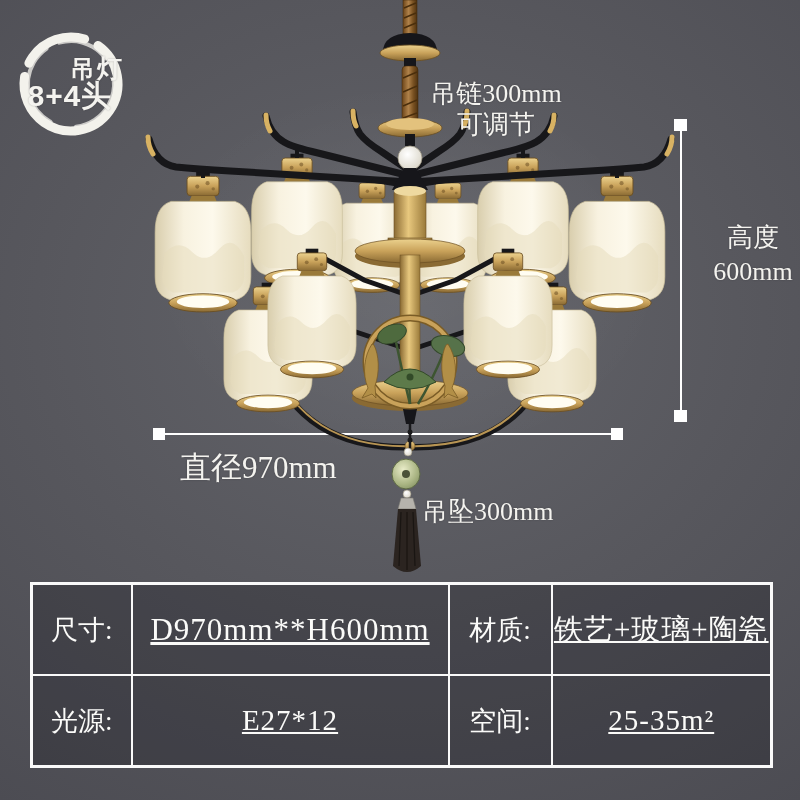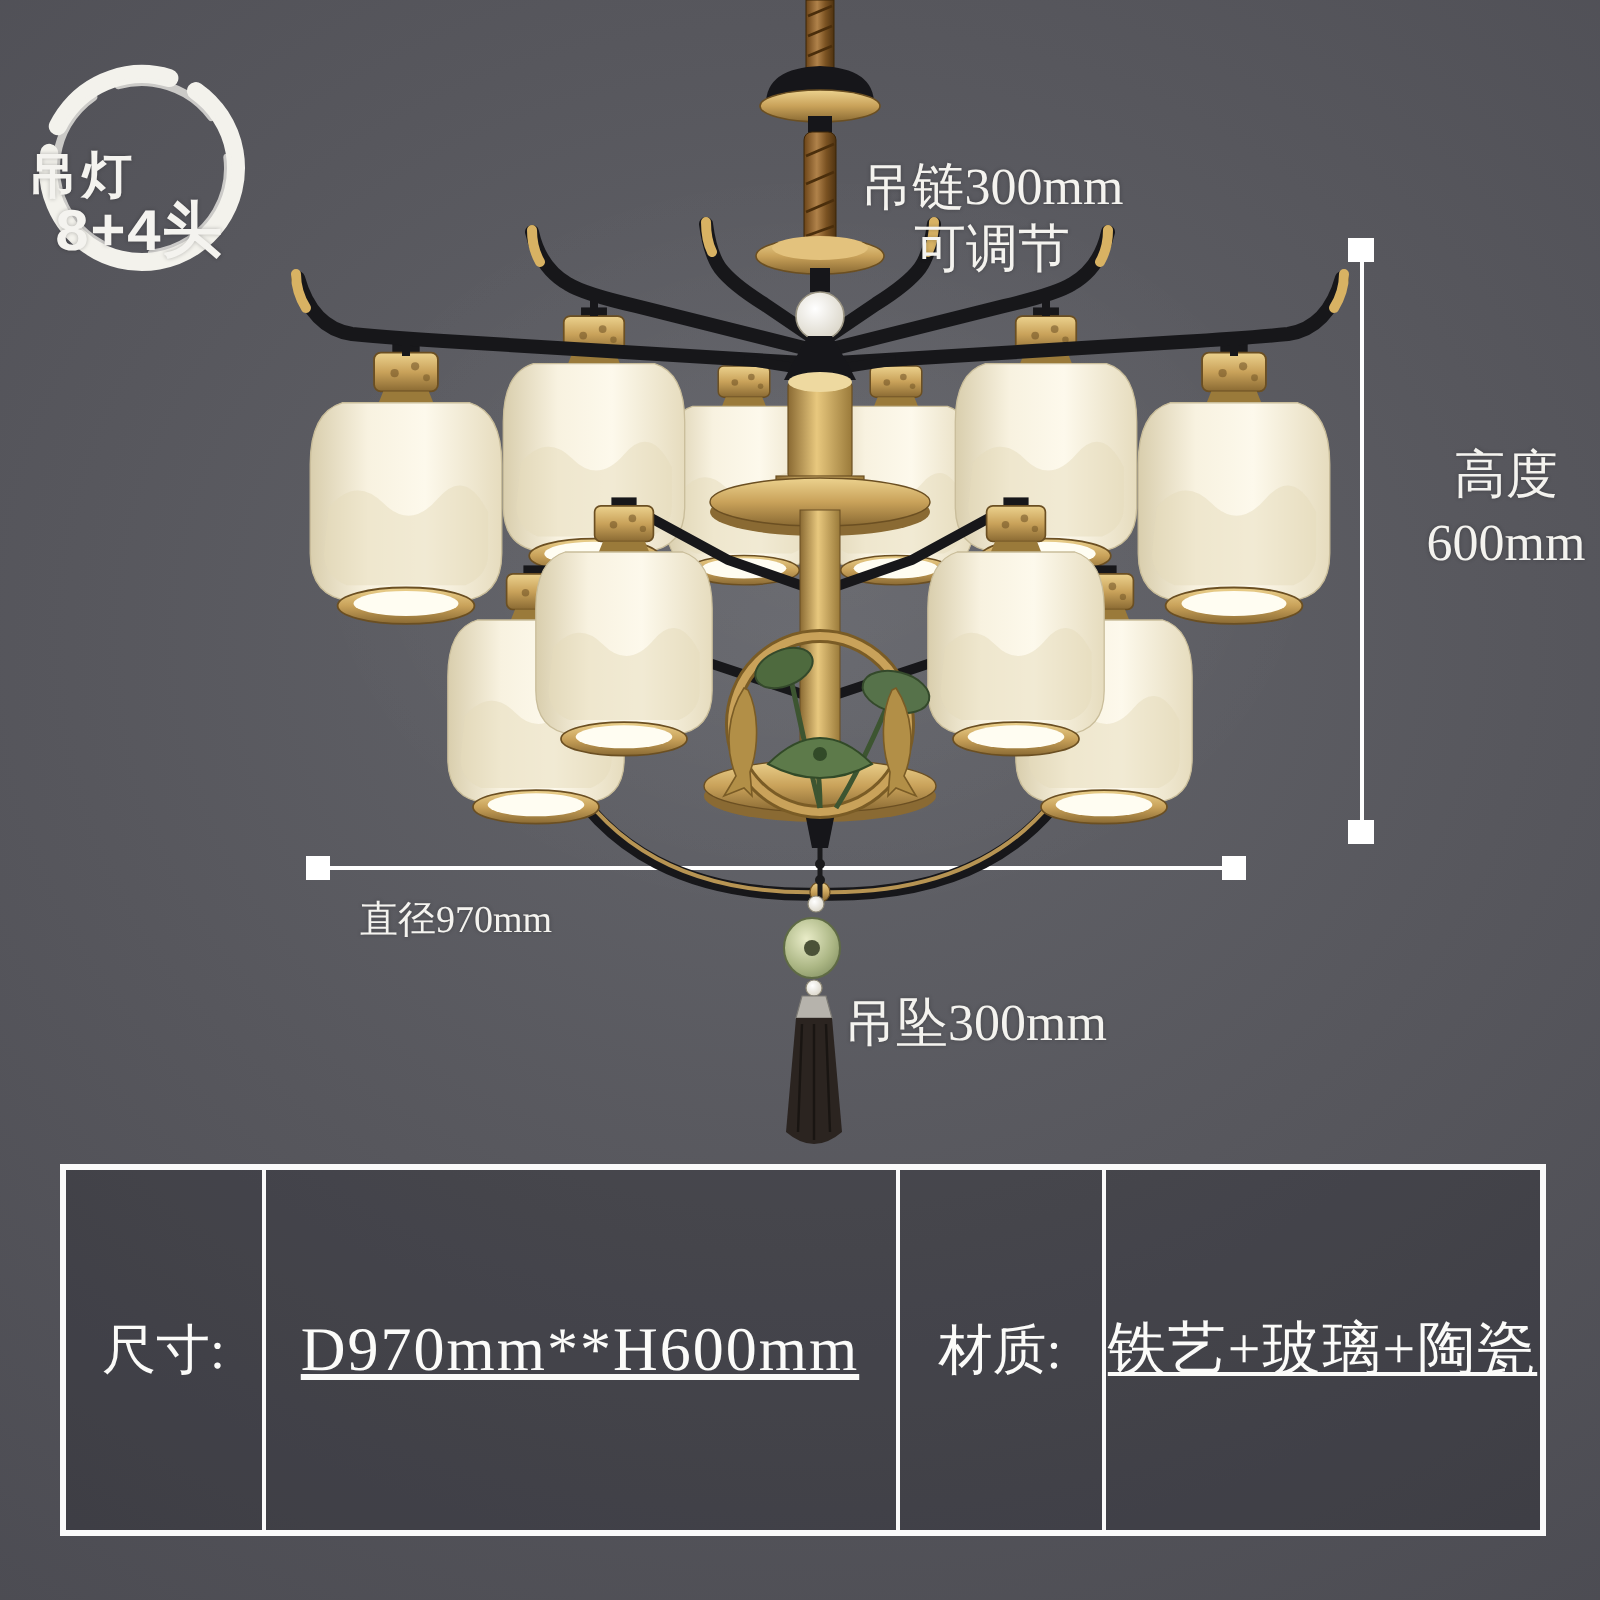--- a/index.html
+++ b/index.html
@@ -8,24 +8,24 @@
     font-family:"Liberation Serif","DejaVu Serif",serif;color:#f5f5f5;
     background:
       radial-gradient(ellipse 46% 34% at 51% 34%, rgba(255,255,255,0.06), rgba(255,255,255,0) 70%),
       radial-gradient(ellipse 95% 80% at 50% 40%, #63646a 0%, #57575d 48%, #4a4a51 100%);
   }
   .svg-layer{position:absolute;left:0;top:0;pointer-events:none;}
   .note{position:absolute;color:#f4f3ef;text-shadow:0 0 2px rgba(0,0,0,.25);}
   .note .ln{display:block;text-align:center;}
   .note-chain{left:420px;top:56px;width:152px;font-size:26px;line-height:31px;margin-top:22px;}
   .note-height{left:709px;top:221px;width:88px;font-size:26px;line-height:34px;}
-  .note-diameter{left:180px;top:447px;font-size:19px;}
+  .note-diameter{left:180px;top:447px;font-size:31px;}
   .note-drop{left:422px;top:494px;font-size:26px;}
   .stamp-text{left:14px;top:55px;width:110px;font-weight:bold;}
-  .stamp-text .l1{display:block;text-align:left;font-size:25px;line-height:27px;letter-spacing:2px;margin-top:20px;}
+  .stamp-text .l1{display:block;text-align:right;font-size:25px;line-height:27px;letter-spacing:2px;}
   .stamp-text .l2{display:block;text-align:center;font-size:30px;line-height:33px;font-family:Liberation Mono, monospace;}
   table.spec{
     position:absolute;left:30px;top:582px;width:740px;height:186px;
     border-collapse:collapse;table-layout:fixed;
     border:3px solid #fafafa;
     padding-left:36px;
   }
   table.spec td{
     border:2px solid #fafafa;background:rgba(16,16,22,0.25);
     text-align:center;vertical-align:middle;color:#fbfbf9;
@@ -224,16 +224,22 @@
         <col class="c3">
         <col class="c4">
       </colgroup>
     <tbody>
       <tr>
         <td class="lab">尺寸:</td>
         <td class="val big">D970mm**H600mm</td>
         <td class="lab">材质:</td>
         <td class="val">铁艺+玻璃+陶瓷</td>
       </tr>
+      <tr>
+        <td class="lab">光源:</td>
+        <td class="val">E27*12</td>
+        <td class="lab">空间:</td>
+        <td class="val">25-35m²</td>
+      </tr>
     </tbody>
   </table>
 
 </div>
 
 </body></html>

